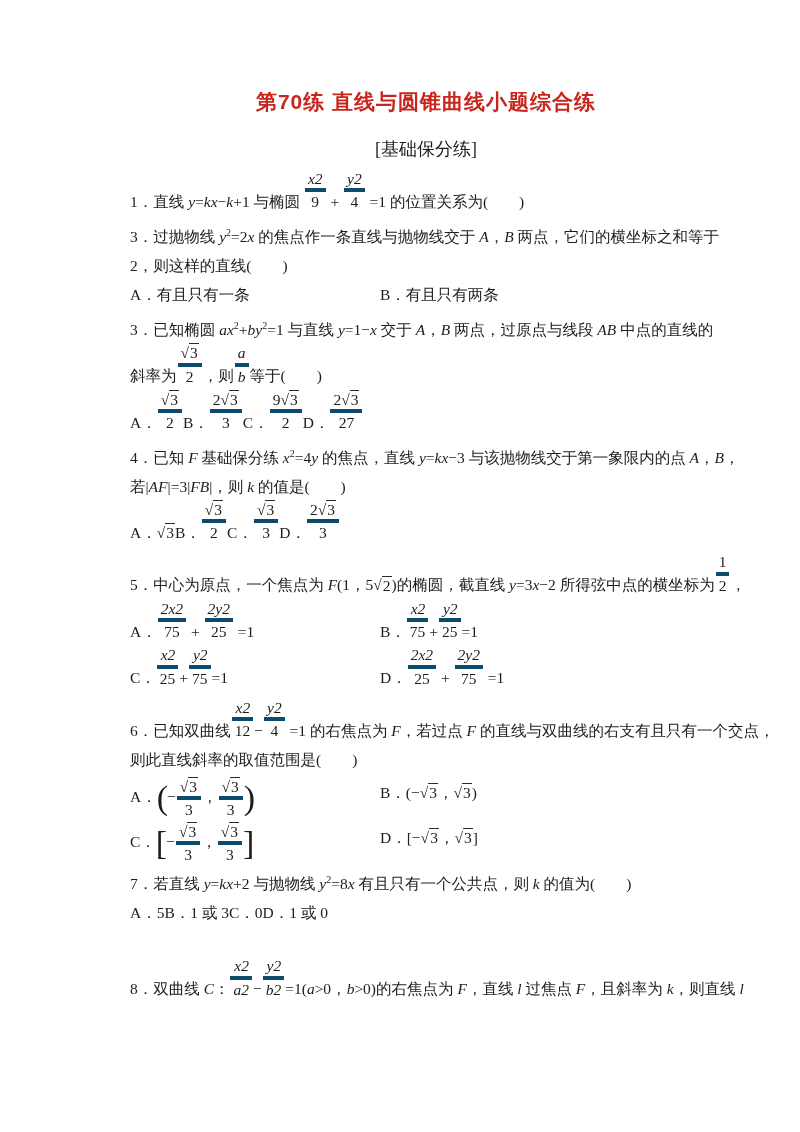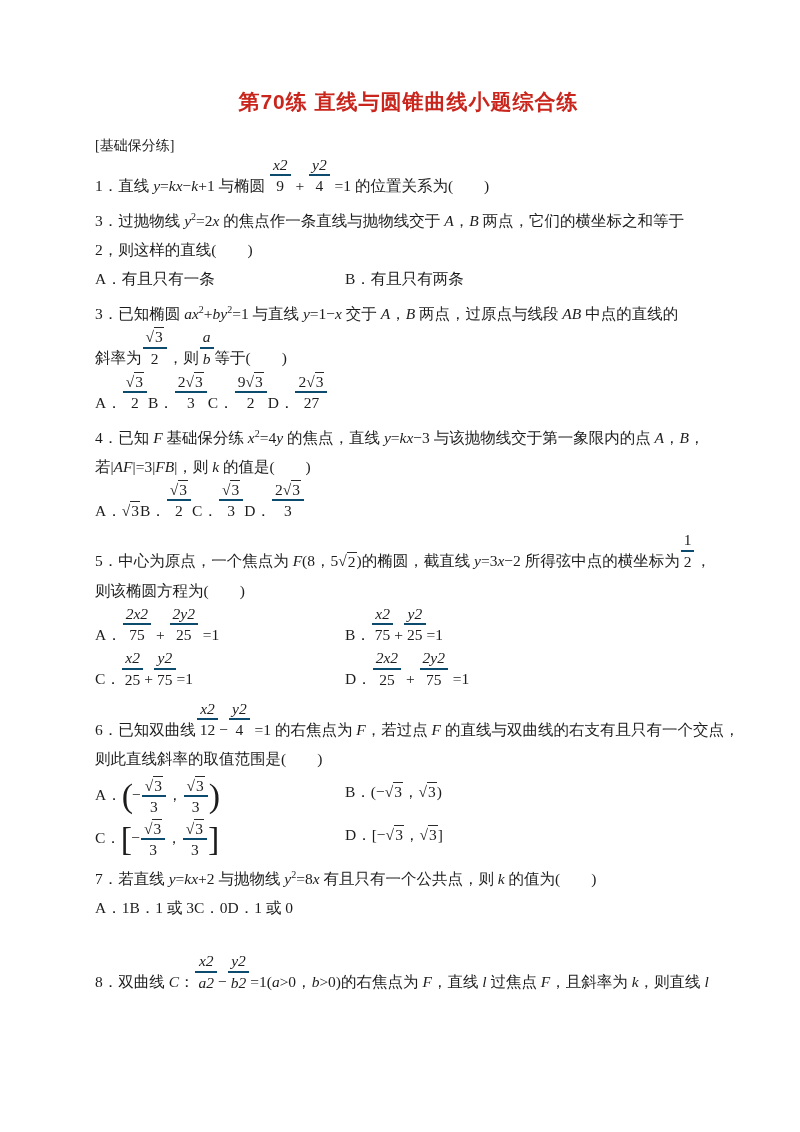--- a/index.html
+++ b/index.html
@@ -2,41 +2,42 @@
 <html><head>
 <meta charset="utf-8">
 <style>
   * { box-sizing: border-box; }
   html, body { margin: 0; padding: 0; background: #ffffff; }
   .page {
     width: 800px; height: 1032px; overflow: hidden; position: relative;
     background: #ffffff; color: #1c1c1c;
     font-family: "Liberation Serif", "DejaVu Serif", serif;
     font-size: 15.5px;
+    padding-left: 35px;
   }
   .content { padding: 88px 78px 0 95px; }
   .title {
     margin: 0 0 21px; text-align: center;
     font-family: "Liberation Sans", "DejaVu Sans", sans-serif;
     font-weight: 700; font-size: 21px; letter-spacing: 1px;
   }
-  .section-header { text-align: left; font-size: 14px; margin-bottom: 1px; }
+  .section-header { text-align: center; font-size: 18px; margin-bottom: 9px; }
   .q { margin: 0 0 6px; }
   .q:last-child { margin-top: 30px; }
   .line { line-height: 29px; white-space: nowrap; }
   .optrow { display: flex; line-height: 29px; white-space: nowrap; }
   .optrow.tall { margin: 4px 0; }
   .optcell:first-child { width: 250px; flex: 0 0 250px; }
   .mi { font-style: italic; }
   sup { font-size: 10px; line-height: 0; }
   .frac {
     display: inline-block; text-align: center; vertical-align: baseline;
     line-height: 1.12; margin: 0 1px;
   }
-  .frac .fn { display: block; border-bottom: 2px solid #0c4a6e; padding: 0 3px 1px; }
+  .frac .fn { display: block; border-bottom: 4px solid #0c4a6e; padding: 0 3px 1px; text-align: right; }
   .frac .fd { display: block; padding: 1px 3px 0; }
   .cfrac { vertical-align: middle; }
   .big {
     font-size: 34px; vertical-align: middle; line-height: 0.85;
     letter-spacing: -1px; font-weight: 400;
   }
   .sqrt { white-space: nowrap; }
   .sqrt .rad { border-top: 1px solid #2a2a2a; padding: 0 1px; }
 </style>
 </head>
@@ -62,22 +63,21 @@
           <div class="line"><span>3．已知椭圆 </span><span class="mi">ax</span><sup>2</sup><span>+</span><span class="mi">by</span><sup>2</sup><span>=1 与直线 </span><span class="mi">y</span><span>=1−</span><span class="mi">x</span><span> 交于 </span><span class="mi">A</span><span>，</span><span class="mi">B</span><span> 两点，过原点与线段 </span><span class="mi">AB</span><span> 中点的直线的</span></div>
           <div class="line"><span>斜率为</span><span class="frac"><span class="fn"><span class="sqrt"><span>√</span><span class="rad">3</span></span></span><span class="fd"><span>2</span></span></span><span>，则</span><span class="frac"><span class="fn"><span class="mi">a</span></span><span class="fd"><span class="mi">b</span></span></span><span>等于(　　)</span></div>
           <div class="line"><span>A．</span><span class="frac"><span class="fn"><span class="sqrt"><span>√</span><span class="rad">3</span></span></span><span class="fd"><span>2</span></span></span><span>B．</span><span class="frac"><span class="fn"><span>2</span><span class="sqrt"><span>√</span><span class="rad">3</span></span></span><span class="fd"><span>3</span></span></span><span>C．</span><span class="frac"><span class="fn"><span>9</span><span class="sqrt"><span>√</span><span class="rad">3</span></span></span><span class="fd"><span>2</span></span></span><span>D．</span><span class="frac"><span class="fn"><span>2</span><span class="sqrt"><span>√</span><span class="rad">3</span></span></span><span class="fd"><span>27</span></span></span></div>
         </div>
         <div class="q">
           <div class="line"><span>4．已知 </span><span class="mi">F</span><span> 基础保分练 </span><span class="mi">x</span><sup>2</sup><span>=4</span><span class="mi">y</span><span> 的焦点，直线 </span><span class="mi">y</span><span>=</span><span class="mi">kx</span><span>−3 与该抛物线交于第一象限内的点 </span><span class="mi">A</span><span>，</span><span class="mi">B</span><span>，</span></div>
           <div class="line"><span>若|</span><span class="mi">AF</span><span>|=3|</span><span class="mi">FB</span><span>|，则 </span><span class="mi">k</span><span> 的值是(　　)</span></div>
           <div class="line"><span>A．</span><span class="sqrt"><span>√</span><span class="rad">3</span></span><span>B．</span><span class="frac"><span class="fn"><span class="sqrt"><span>√</span><span class="rad">3</span></span></span><span class="fd"><span>2</span></span></span><span>C．</span><span class="frac"><span class="fn"><span class="sqrt"><span>√</span><span class="rad">3</span></span></span><span class="fd"><span>3</span></span></span><span>D．</span><span class="frac"><span class="fn"><span>2</span><span class="sqrt"><span>√</span><span class="rad">3</span></span></span><span class="fd"><span>3</span></span></span></div>
         </div>
         <div class="q">
-          <div class="line"><span>5．中心为原点，一个焦点为 </span><span class="mi">F</span><span>(8，5</span><span class="sqrt"><span>√</span><span class="rad">2</span></span><span>)的椭圆，截直线 </span><span class="mi">y</span><span>=3</span><span class="mi">x</span><span>−2 所得弦中点的横坐标为</span><span class="frac"><span class="fn"><span>1</span></span><span class="fd"><span>2</span></span></span><span>，</span></div>
-          <div class="line"><span>则该椭圆方程为(　　)</span></div>
+          <div class="line"><span>5．中心为原点，一个焦点为 </span><span class="mi">F</span><span>(1，5</span><span class="sqrt"><span>√</span><span class="rad">2</span></span><span>)的椭圆，截直线 </span><span class="mi">y</span><span>=3</span><span class="mi">x</span><span>−2 所得弦中点的横坐标为</span><span class="frac"><span class="fn"><span>1</span></span><span class="fd"><span>2</span></span></span><span>，</span></div>
           <div class="optrow">
             <div class="optcell"><span>A．</span><span class="frac"><span class="fn"><span class="mi">2x2</span></span><span class="fd"><span>75</span></span></span><span> + </span><span class="frac"><span class="fn"><span class="mi">2y2</span></span><span class="fd"><span>25</span></span></span><span> =1</span></div>
             <div class="optcell"><span>B．</span><span class="frac"><span class="fn"><span class="mi">x2</span></span><span class="fd"><span>75</span></span></span><span>+</span><span class="frac"><span class="fn"><span class="mi">y2</span></span><span class="fd"><span>25</span></span></span><span>=1</span></div>
           </div>
           <div class="optrow">
             <div class="optcell"><span>C．</span><span class="frac"><span class="fn"><span class="mi">x2</span></span><span class="fd"><span>25</span></span></span><span>+</span><span class="frac"><span class="fn"><span class="mi">y2</span></span><span class="fd"><span>75</span></span></span><span>=1</span></div>
             <div class="optcell"><span>D．</span><span class="frac"><span class="fn"><span class="mi">2x2</span></span><span class="fd"><span>25</span></span></span><span> + </span><span class="frac"><span class="fn"><span class="mi">2y2</span></span><span class="fd"><span>75</span></span></span><span> =1</span></div>
           </div>
         </div>
         <div class="q">
@@ -87,20 +87,20 @@
             <div class="optcell"><span>A．</span><span class="big">(</span><span>−</span><span class="frac cfrac"><span class="fn"><span class="sqrt"><span>√</span><span class="rad">3</span></span></span><span class="fd"><span>3</span></span></span><span>，</span><span class="frac cfrac"><span class="fn"><span class="sqrt"><span>√</span><span class="rad">3</span></span></span><span class="fd"><span>3</span></span></span><span class="big">)</span></div>
             <div class="optcell"><span>B．(−</span><span class="sqrt"><span>√</span><span class="rad">3</span></span><span>，</span><span class="sqrt"><span>√</span><span class="rad">3</span></span><span>)</span></div>
           </div>
           <div class="optrow tall">
             <div class="optcell"><span>C．</span><span class="big">[</span><span>−</span><span class="frac cfrac"><span class="fn"><span class="sqrt"><span>√</span><span class="rad">3</span></span></span><span class="fd"><span>3</span></span></span><span>，</span><span class="frac cfrac"><span class="fn"><span class="sqrt"><span>√</span><span class="rad">3</span></span></span><span class="fd"><span>3</span></span></span><span class="big">]</span></div>
             <div class="optcell"><span>D．[−</span><span class="sqrt"><span>√</span><span class="rad">3</span></span><span>，</span><span class="sqrt"><span>√</span><span class="rad">3</span></span><span>]</span></div>
           </div>
         </div>
         <div class="q">
           <div class="line"><span>7．若直线 </span><span class="mi">y</span><span>=</span><span class="mi">kx</span><span>+2 与抛物线 </span><span class="mi">y</span><sup>2</sup><span>=8</span><span class="mi">x</span><span> 有且只有一个公共点，则 </span><span class="mi">k</span><span> 的值为(　　)</span></div>
-          <div class="line"><span>A．1B．1 或 3C．0D．1 或 0</span></div>
+          <div class="line"><span>A．5B．1 或 3C．0D．1 或 0</span></div>
         </div>
         <div class="q">
           <div class="line"><span>8．双曲线 </span><span class="mi">C</span><span>：</span><span class="frac"><span class="fn"><span class="mi">x2</span></span><span class="fd"><span class="mi">a2</span></span></span><span>−</span><span class="frac"><span class="fn"><span class="mi">y2</span></span><span class="fd"><span class="mi">b2</span></span></span><span>=1(</span><span class="mi">a</span><span>&gt;0，</span><span class="mi">b</span><span>&gt;0)的右焦点为 </span><span class="mi">F</span><span>，直线 </span><span class="mi">l</span><span> 过焦点 </span><span class="mi">F</span><span>，且斜率为 </span><span class="mi">k</span><span>，则直线 </span><span class="mi">l</span></div>
         </div>
       </div>
   </div>
 </div>
 
 </body></html>

